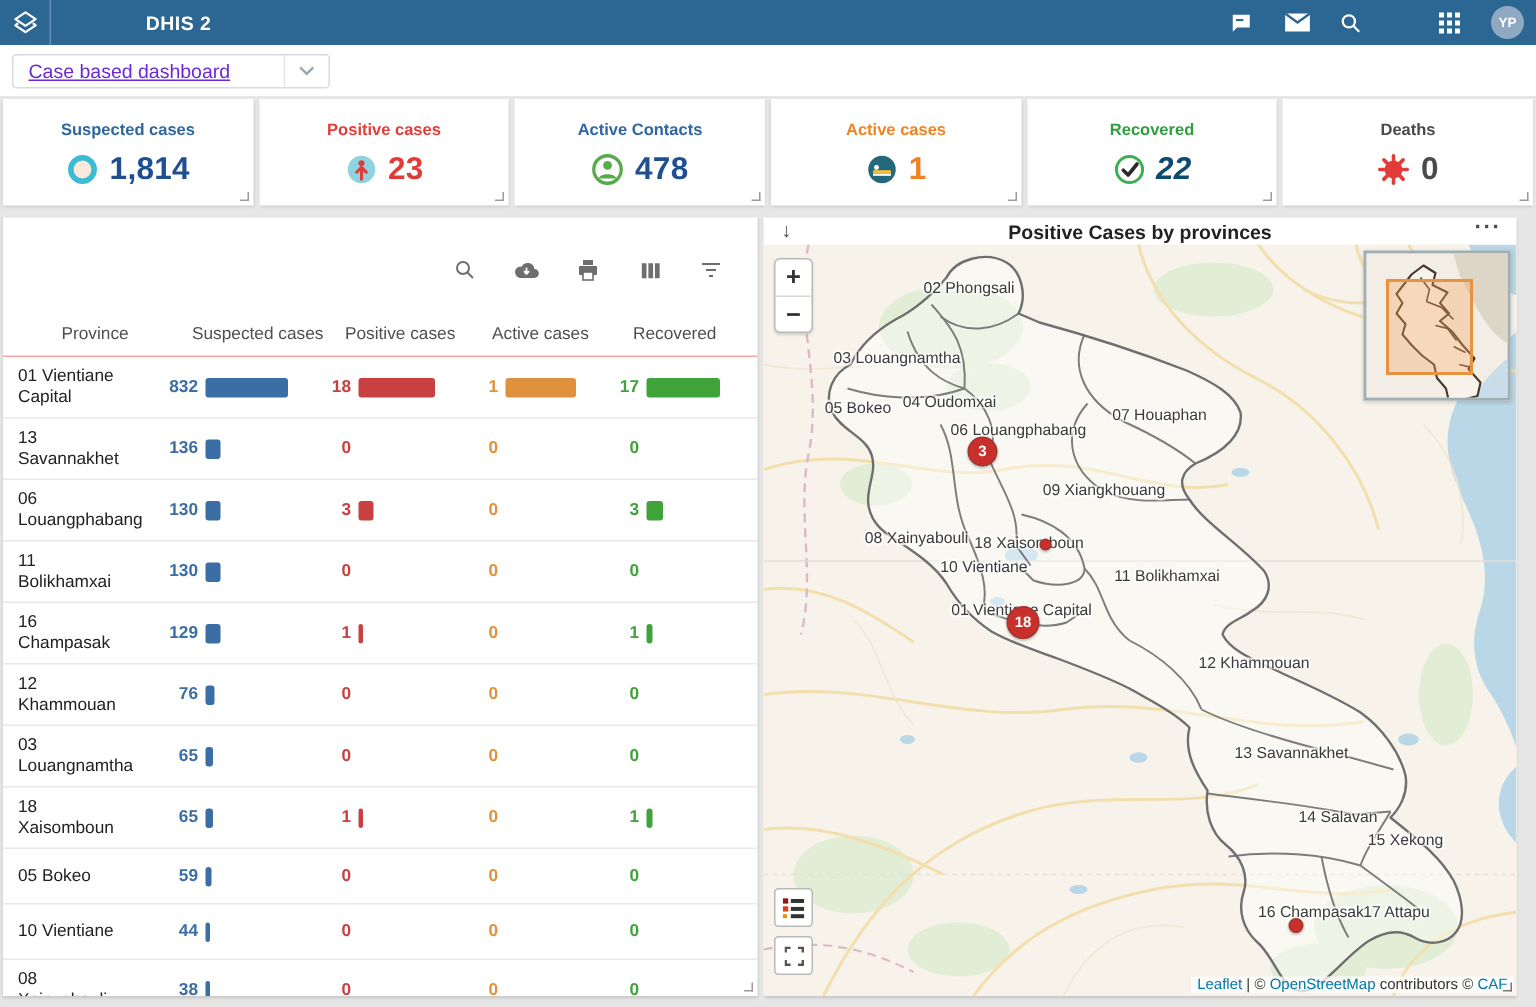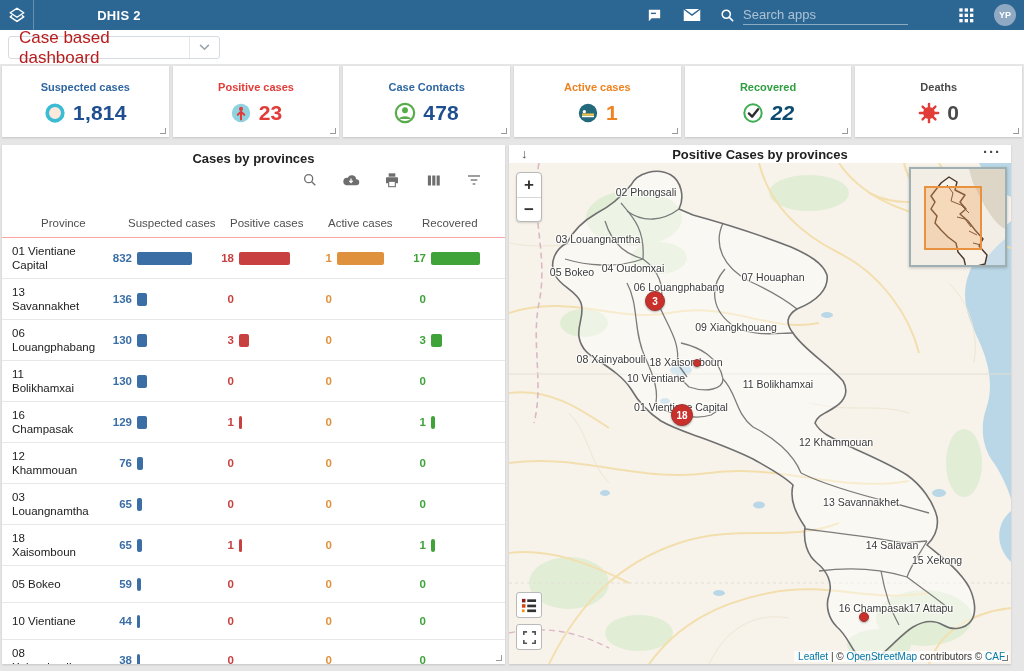--- a/index.html
+++ b/index.html
@@ -13,21 +13,21 @@
   .nav-right { position:absolute; right:8px; top:0; height:30px; display:flex; align-items:center; gap:18px; }
   .nav-icon { width:20px; height:20px; display:flex; align-items:center; justify-content:center; cursor:pointer; }
   .nav-search { display:flex; align-items:center; gap:8px; margin-right:30px; }
   .nav-search input { background:transparent; border:none; border-bottom:1px solid rgba(255,255,255,.45); width:165px; height:20px; color:#fff; font-size:13px; outline:none; font-family:"Liberation Sans",sans-serif; }
   .nav-search input::placeholder { color:rgba(255,255,255,.6); }
   .avatar { width:22px; height:22px; border-radius:50%; background:#8fa9c2; color:#fff; font-size:9px; font-weight:bold; display:flex; align-items:center; justify-content:center; cursor:pointer; }
 
   
   .dash-bar { position:absolute; left:0; top:30px; width:1024px; height:34px; background:#ffffff; }
   .dash-select { position:absolute; left:8px; top:6px; height:23px; width:212px; border:1px solid #d5dbe1; border-radius:3px; background:#fff; display:flex; align-items:center; cursor:pointer; }
-  .dash-select-label { flex:1; padding-left:10px; font-size:17px; color:#b91c1c; }
+  .dash-select-label { flex:1; padding-left:10px; font-size:13px; color:#6d28d9;text-decoration:underline; }
   .dash-select-arrow { width:30px; height:100%; border-left:1px solid #e3e7ea; display:flex; align-items:center; justify-content:center; color:#9aa5ad; }
 
   
   .cards-row { position:absolute; left:2px; top:66px; width:1020px; height:71px; display:flex; gap:4px; }
   .stat-card { flex:1; background:#fff; box-shadow:0 1px 2px rgba(0,0,0,.15); position:relative; display:flex; flex-direction:column; align-items:center; justify-content:center; gap:8px; padding-top:2px; }
   .card-title { font-size:11px; font-weight:bold; }
   .card-value-row { display:flex; align-items:center; gap:7px; }
   .card-value { font-size:21px; font-weight:bold; letter-spacing:.2px; }
   .resize-corner { position:absolute; right:3px; bottom:3px; width:6px; height:6px; border-right:1px solid #9a9a9a; border-bottom:1px solid #9a9a9a; }
 
@@ -95,21 +95,20 @@
       <svg width="18" height="14" viewBox="0 0 24 18" fill="#fff">
           <path d="M1 1h22v16H1z"></path>
           <path d="M1 1l11 8L23 1" fill="none" stroke="#2c6693" stroke-width="2"></path>
         </svg>
     </div>
     <div class="nav-search">
       <svg width="15" height="15" viewBox="0 0 24 24">
           <circle cx="10" cy="10" r="6.5" fill="none" stroke="#fff" stroke-width="2.4"></circle>
           <line x1="15" y1="15" x2="21" y2="21" stroke="#fff" stroke-width="2.4"></line>
         </svg>
-      <input type="text" placeholder="Search apps" style="">
     </div>
     <div class="nav-icon">
       <svg width="16" height="16" viewBox="0 0 24 24" fill="#fff">
         <g>
             <rect x="2" y="2" width="5" height="5"></rect>
             <rect x="10" y="2" width="5" height="5"></rect>
             <rect x="18" y="2" width="5" height="5"></rect>
             <rect x="2" y="10" width="5" height="5"></rect>
             <rect x="10" y="10" width="5" height="5"></rect>
             <rect x="18" y="10" width="5" height="5"></rect>
@@ -155,21 +154,21 @@
         <circle cx="12" cy="7.5" r="2.2" fill="#e23c39"></circle>
         <path d="M12 10.5 L12 19 M12 10.5 L8.5 14 M12 10.5 L15.5 14" stroke="#e23c39" stroke-width="2.2" fill="none" stroke-linecap="round"></path>
       </svg>
       <div class="card-value" style="color: rgb(226, 60, 57);">23</div>
     </div>
     <div class="resize-corner"></div>
   </div>
 
 
   <div class="stat-card">
-    <div class="card-title" style="color: rgb(47, 102, 160);">Case Contacts</div>
+    <div class="card-title" style="color: rgb(47, 102, 160);">Active Contacts</div>
     <div class="card-value-row">
       <svg width="22" height="22" viewBox="0 0 24 24">
         <circle cx="12" cy="12" r="10" fill="none" stroke="#57ab4a" stroke-width="2.4"></circle>
         <circle cx="12" cy="9" r="3.2" fill="#57ab4a"></circle>
         <path d="M5.5 18.5 C7 14.5 17 14.5 18.5 18.5" fill="#57ab4a"></path>
       </svg>
       <div class="card-value" style="color: rgb(31, 79, 145);">478</div>
     </div>
     <div class="resize-corner"></div>
   </div>
@@ -212,21 +211,20 @@
         </g>
         <circle cx="12" cy="12" r="6.5" fill="#e23c39"></circle>
       </svg>
       <div class="card-value" style="color: rgb(74, 74, 74);">0</div>
     </div>
     <div class="resize-corner"></div>
   </div>
 </div>
 
 <div class="panel panel-table">
-  <div class="panel-title">Cases by provinces</div>
 
   <div class="tbl-toolbar">
     <div class="ticon">
       <svg width="16" height="16" viewBox="0 0 24 24">
           <circle cx="10" cy="10" r="6" fill="none" stroke="#6e6e6e" stroke-width="2"></circle>
           <line x1="14.5" y1="14.5" x2="20" y2="20" stroke="#6e6e6e" stroke-width="2"></line>
         </svg>
     </div>
     <div class="ticon">
       <svg width="18" height="14" viewBox="0 0 24 16" fill="#6e6e6e">

